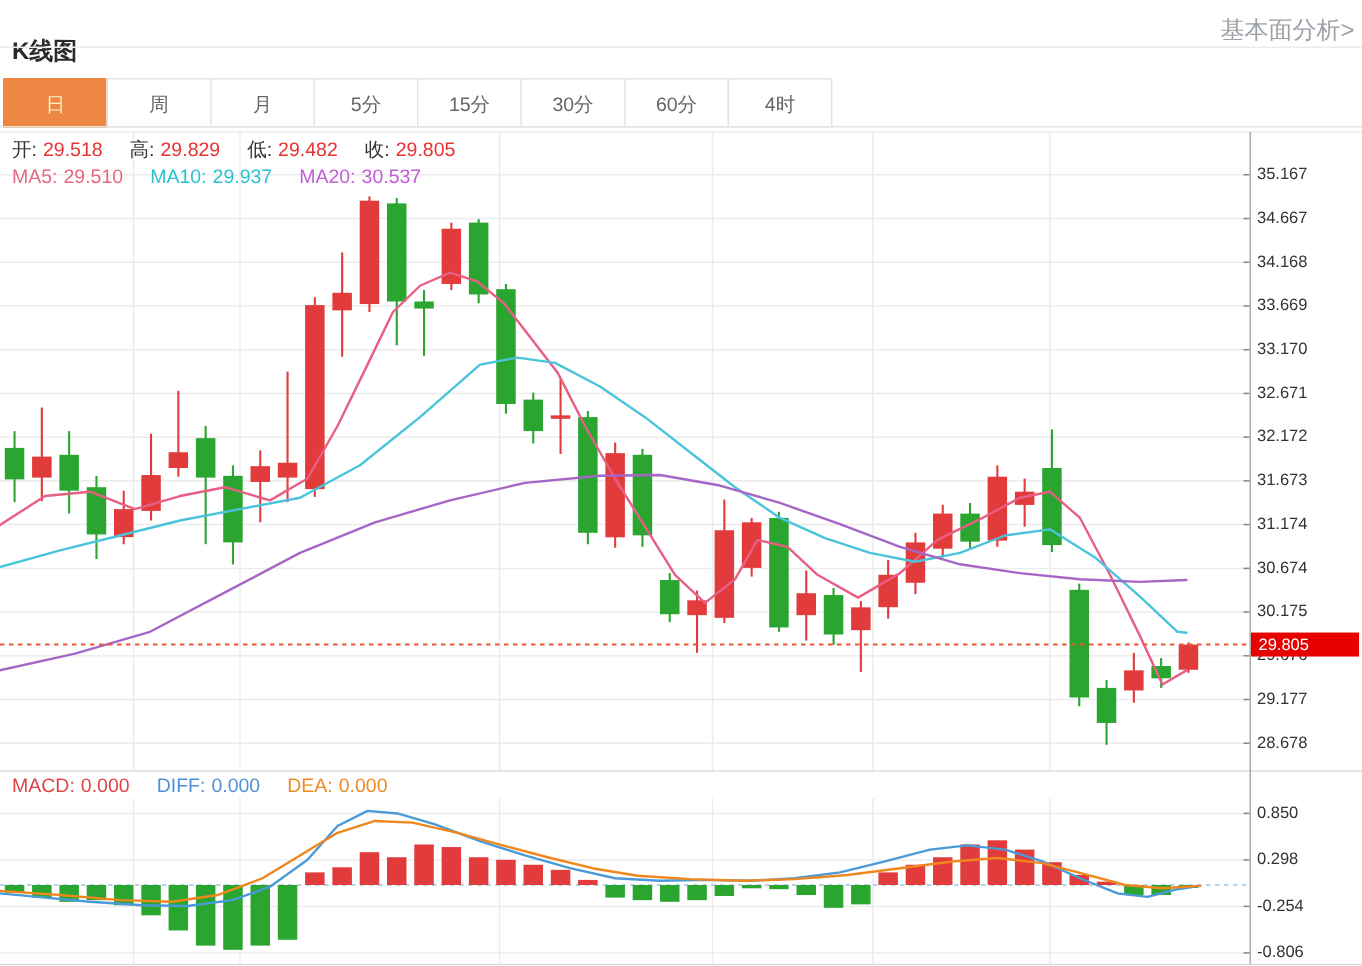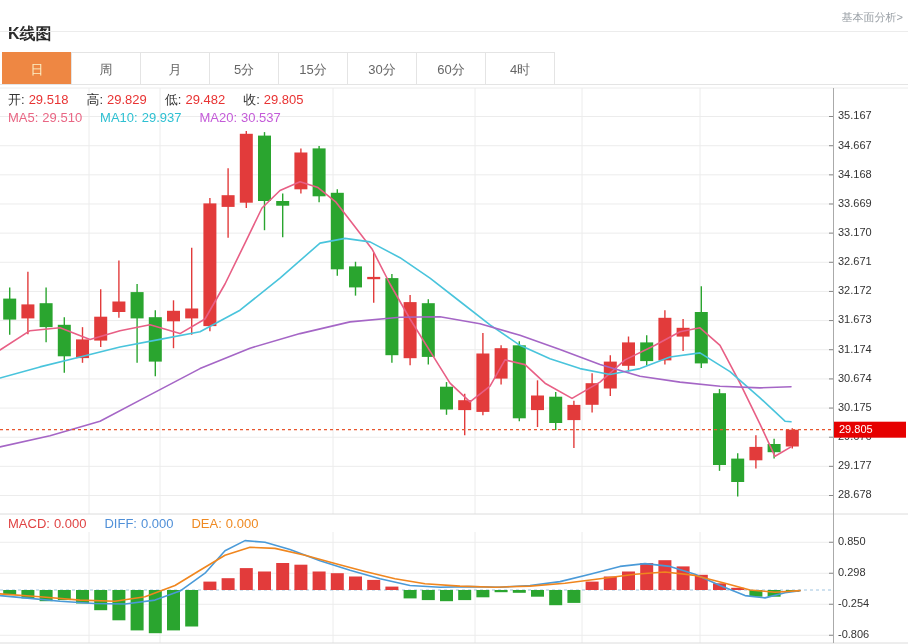--- a/index.html
+++ b/index.html
@@ -1,19 +1,19 @@
 <!DOCTYPE html>
 <html><head>
 <meta charset="utf-8">
 <style>
   html,body{margin:0;padding:0;}
   body{width:908px;height:644px;background:#fff;font-family:"Liberation Sans","DejaVu Sans",sans-serif;position:relative;overflow:hidden;}
   .page{position:absolute;inset:0;}
   .page-title{position:absolute;left:8px;top:24px;font-size:16px;font-weight:bold;color:#2b2b2b;}
-  .fund-link{position:absolute;right:5px;top:10px;font-size:11px;color:#9aa0a6;cursor:pointer;text-decoration:none;}
+  .fund-link{position:absolute;right:5px;top:10px;font-size:16px;color:#9aa0a6;cursor:pointer;text-decoration:none;}
   .title-divider{position:absolute;left:0;top:31px;width:908px;height:1px;background:#ececec;}
   .tabbar{position:absolute;left:3px;top:52px;display:flex;}
   .tab{width:70px;height:33px;line-height:33px;text-align:center;font-size:13px;color:#666;border:1px solid #e4e4e4;margin-left:-1px;box-sizing:border-box;background:#fff;cursor:pointer;}
   .tab.active{background:#ee8743;color:#fcf1c8;border-color:#ee8743;}
   .tab-bottom-line{position:absolute;left:0;top:84px;width:908px;height:1px;background:#e4e4e4;}
   .inforow{position:absolute;font-size:13px;white-space:nowrap;}
   .inforow span{margin-right:4px;}
   .inforow .seg{margin-right:14px;}
   svg{position:absolute;left:0;top:0;}
   text{font-family:"Liberation Sans","DejaVu Sans",sans-serif;}

